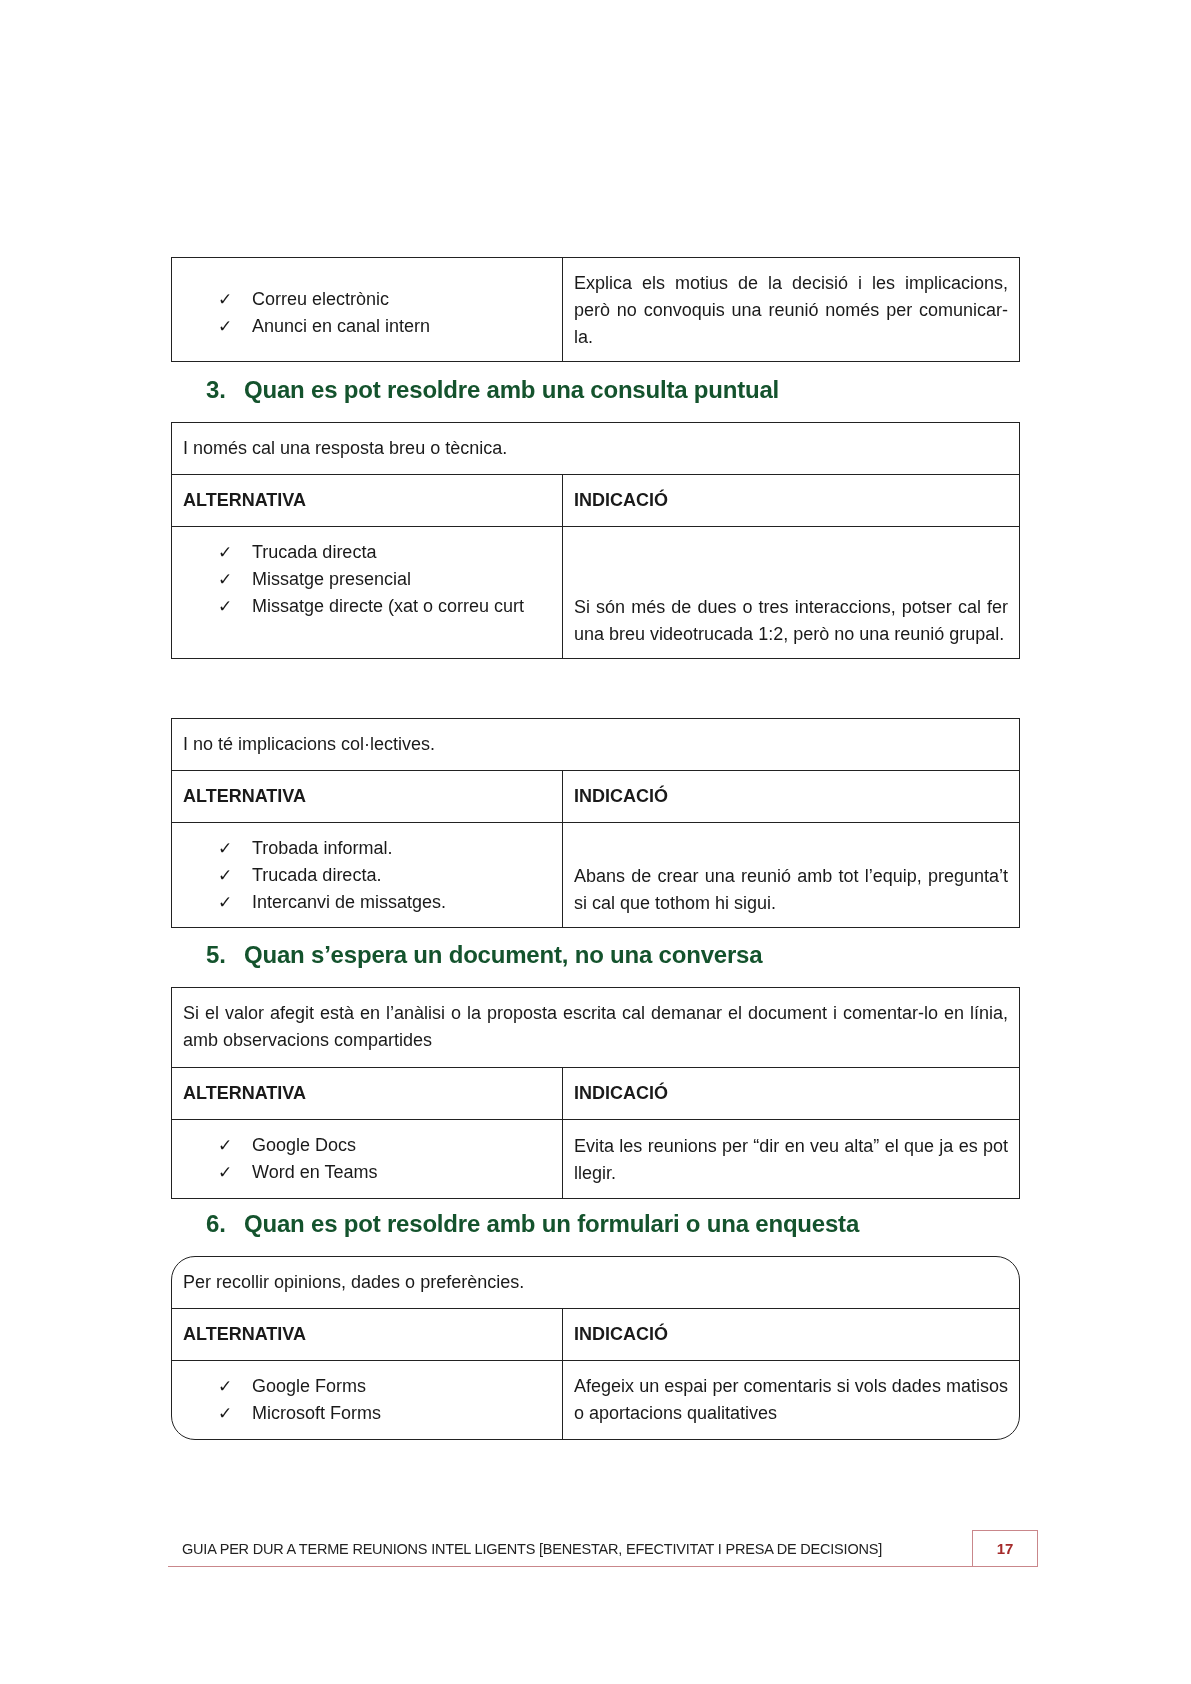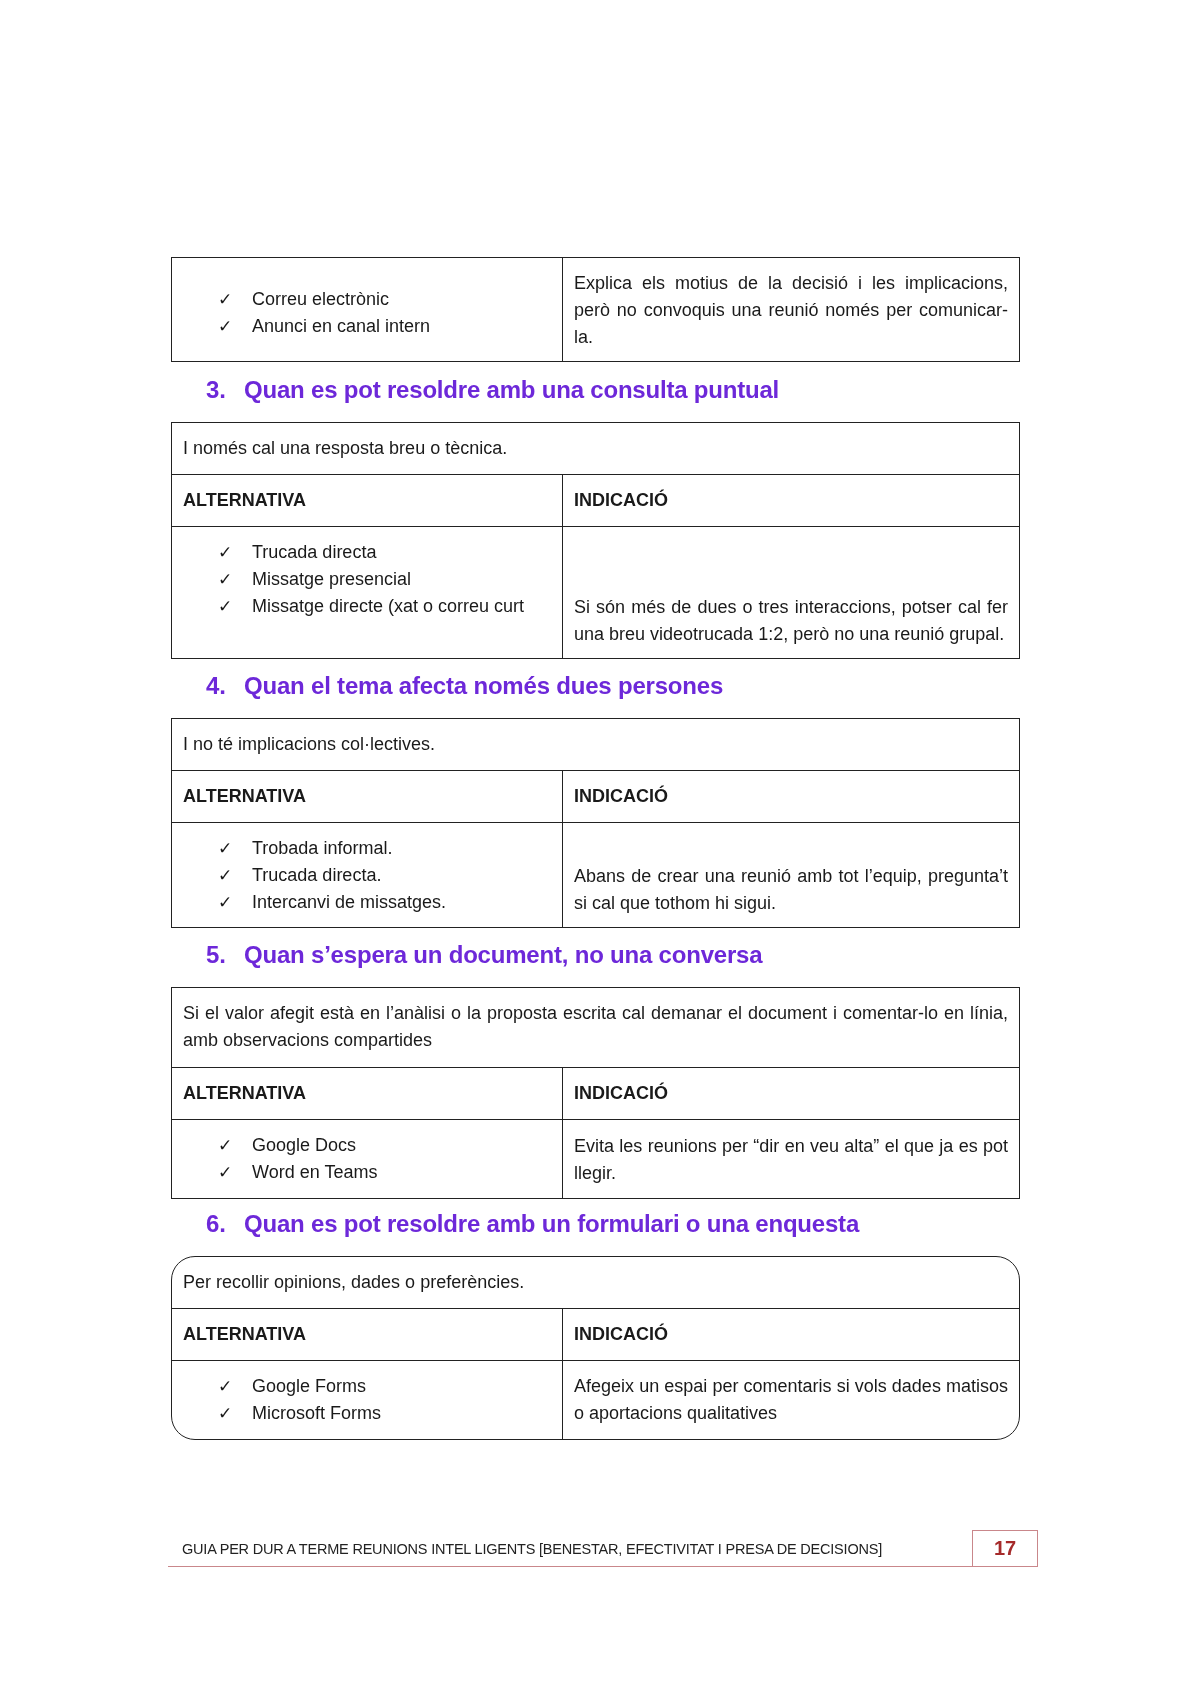--- a/index.html
+++ b/index.html
@@ -16,32 +16,32 @@
   .cell.right { flex: 1; padding: 10px 11px; text-align: justify; display: flex; align-items: flex-end; }
   .cell.full { width: 100%; padding: 12px 11px; }
   .hdr .cell { font-weight: bold; height: 51px; display: flex; align-items: center; padding: 0 11px; font-size: 18px; }
   .hdr .cell.right { padding: 0 11px; }
 
   ul.checks { list-style: none; margin: 0; padding: 12px 11px 10px 46px; }
   ul.checks li { position: relative; padding-left: 34px; text-align: justify; }
   ul.checks li .ck { position: absolute; left: 0; top: 0; font-size: 17px; }
 
   .heading { position: absolute; left: 206px; font-size: 24px; font-weight: bold;
-             color: #6d28d9; letter-spacing: -0.2px; }
+             color: #14532d; letter-spacing: -0.2px; }
   .heading .num { display: inline-block; width: 38px; }
 
   .footer { position: absolute; left: 168px; top: 1530px; width: 870px; height: 37px; }
   .footer-text { position: absolute; left: 14px; top: 11px; font-size: 14.5px; color: #222;
                  letter-spacing: -0.2px; }
   .footer-line { position: absolute; left: 0; top: 36px; width: 870px; height: 0;
                  border-top: 1.5px solid #c9878b; }
   .pagebox { position: absolute; left: 804px; top: 0; width: 66px; height: 36px;
              border: 1.5px solid #c9878b; border-bottom: none; box-sizing: border-box;
              display: flex; align-items: center; justify-content: center;
-             font-size: 20px; font-weight: bold; color: #a52a2a; }
+             font-size: 15px; font-weight: bold; color: #a52a2a; }
 </style>
 </head>
 <body>
 
 <div class="page">
 
   <div class="tbl" style="top:257px;">
     <div class="row" style="height:103px;">
       <div class="cell left" style="display:flex;align-items:center;">
         <ul class="checks" style="padding-top:26px;padding-bottom:20px;">
@@ -73,23 +73,20 @@
           <li><span class="ck">✓</span><span>Missatge presencial</span></li>
           <li><span class="ck">✓</span><span>Missatge directe (xat o correu curt</span></li>
         </ul>
       </div>
       <div class="cell right">
           <span>Si són més de dues o tres interaccions, potser cal fer una breu videotrucada 1:2, però no una reunió grupal.</span>
         </div>
     </div>
   </div>
 
-  <div class="heading" style="top:672px;">
-    <span class="num">4.</span><span>Quan el tema afecta només dues persones</span>
-  </div>
   <div class="tbl" style="top:718px;">
     <div class="row">
       <div class="cell full" style="height:51px;padding-top:12px;">I no té implicacions col·lectives.</div>
     </div>
     <div class="row hdr">
       <div class="cell left">ALTERNATIVA</div>
       <div class="cell right">INDICACIÓ</div>
     </div>
     <div class="row" style="height:104px;">
       <div class="cell left">

